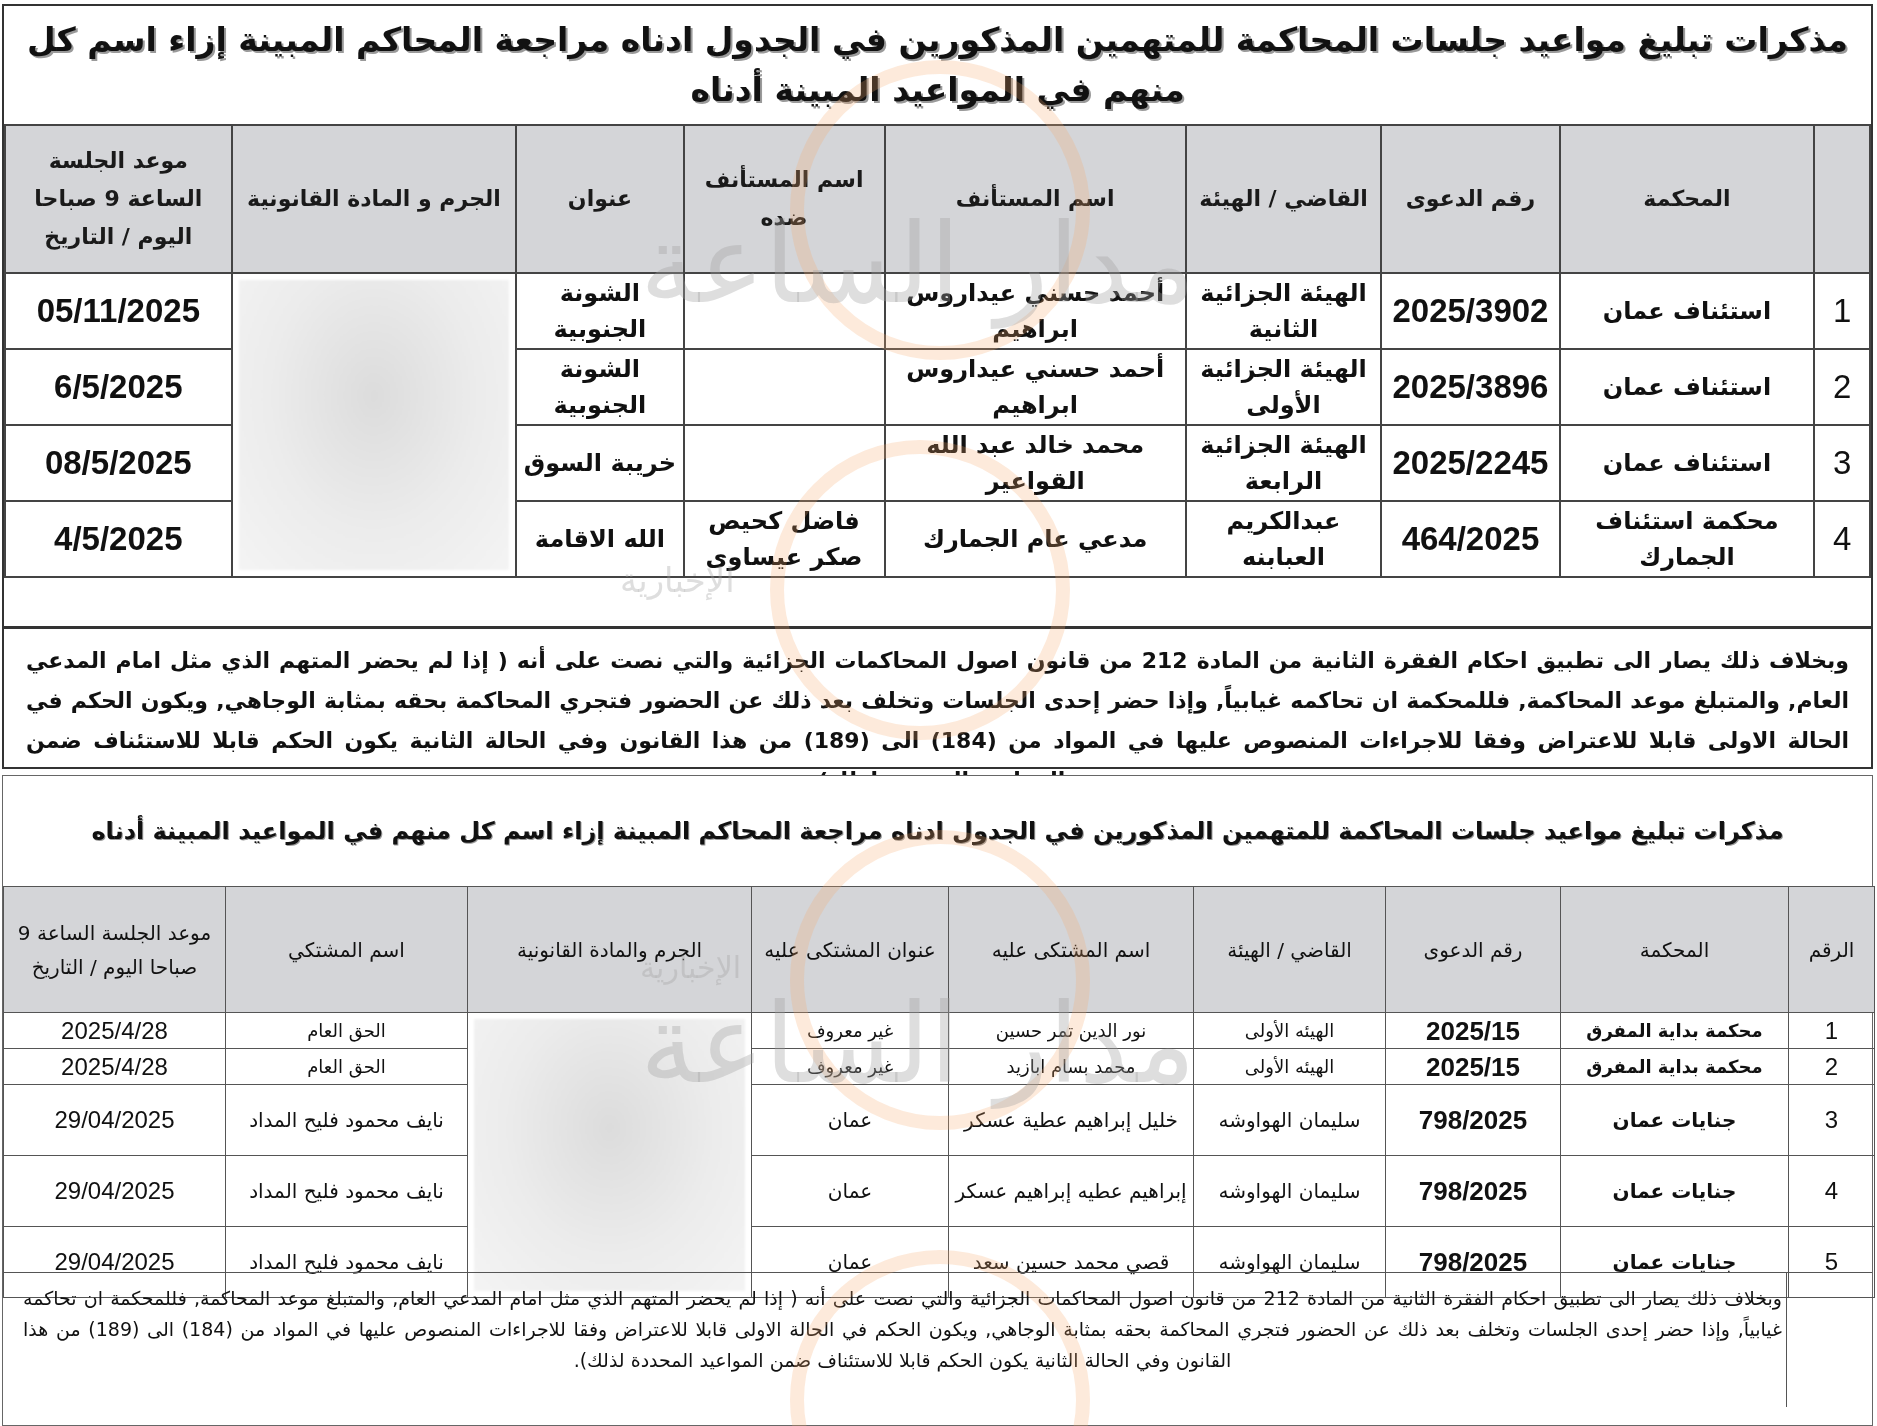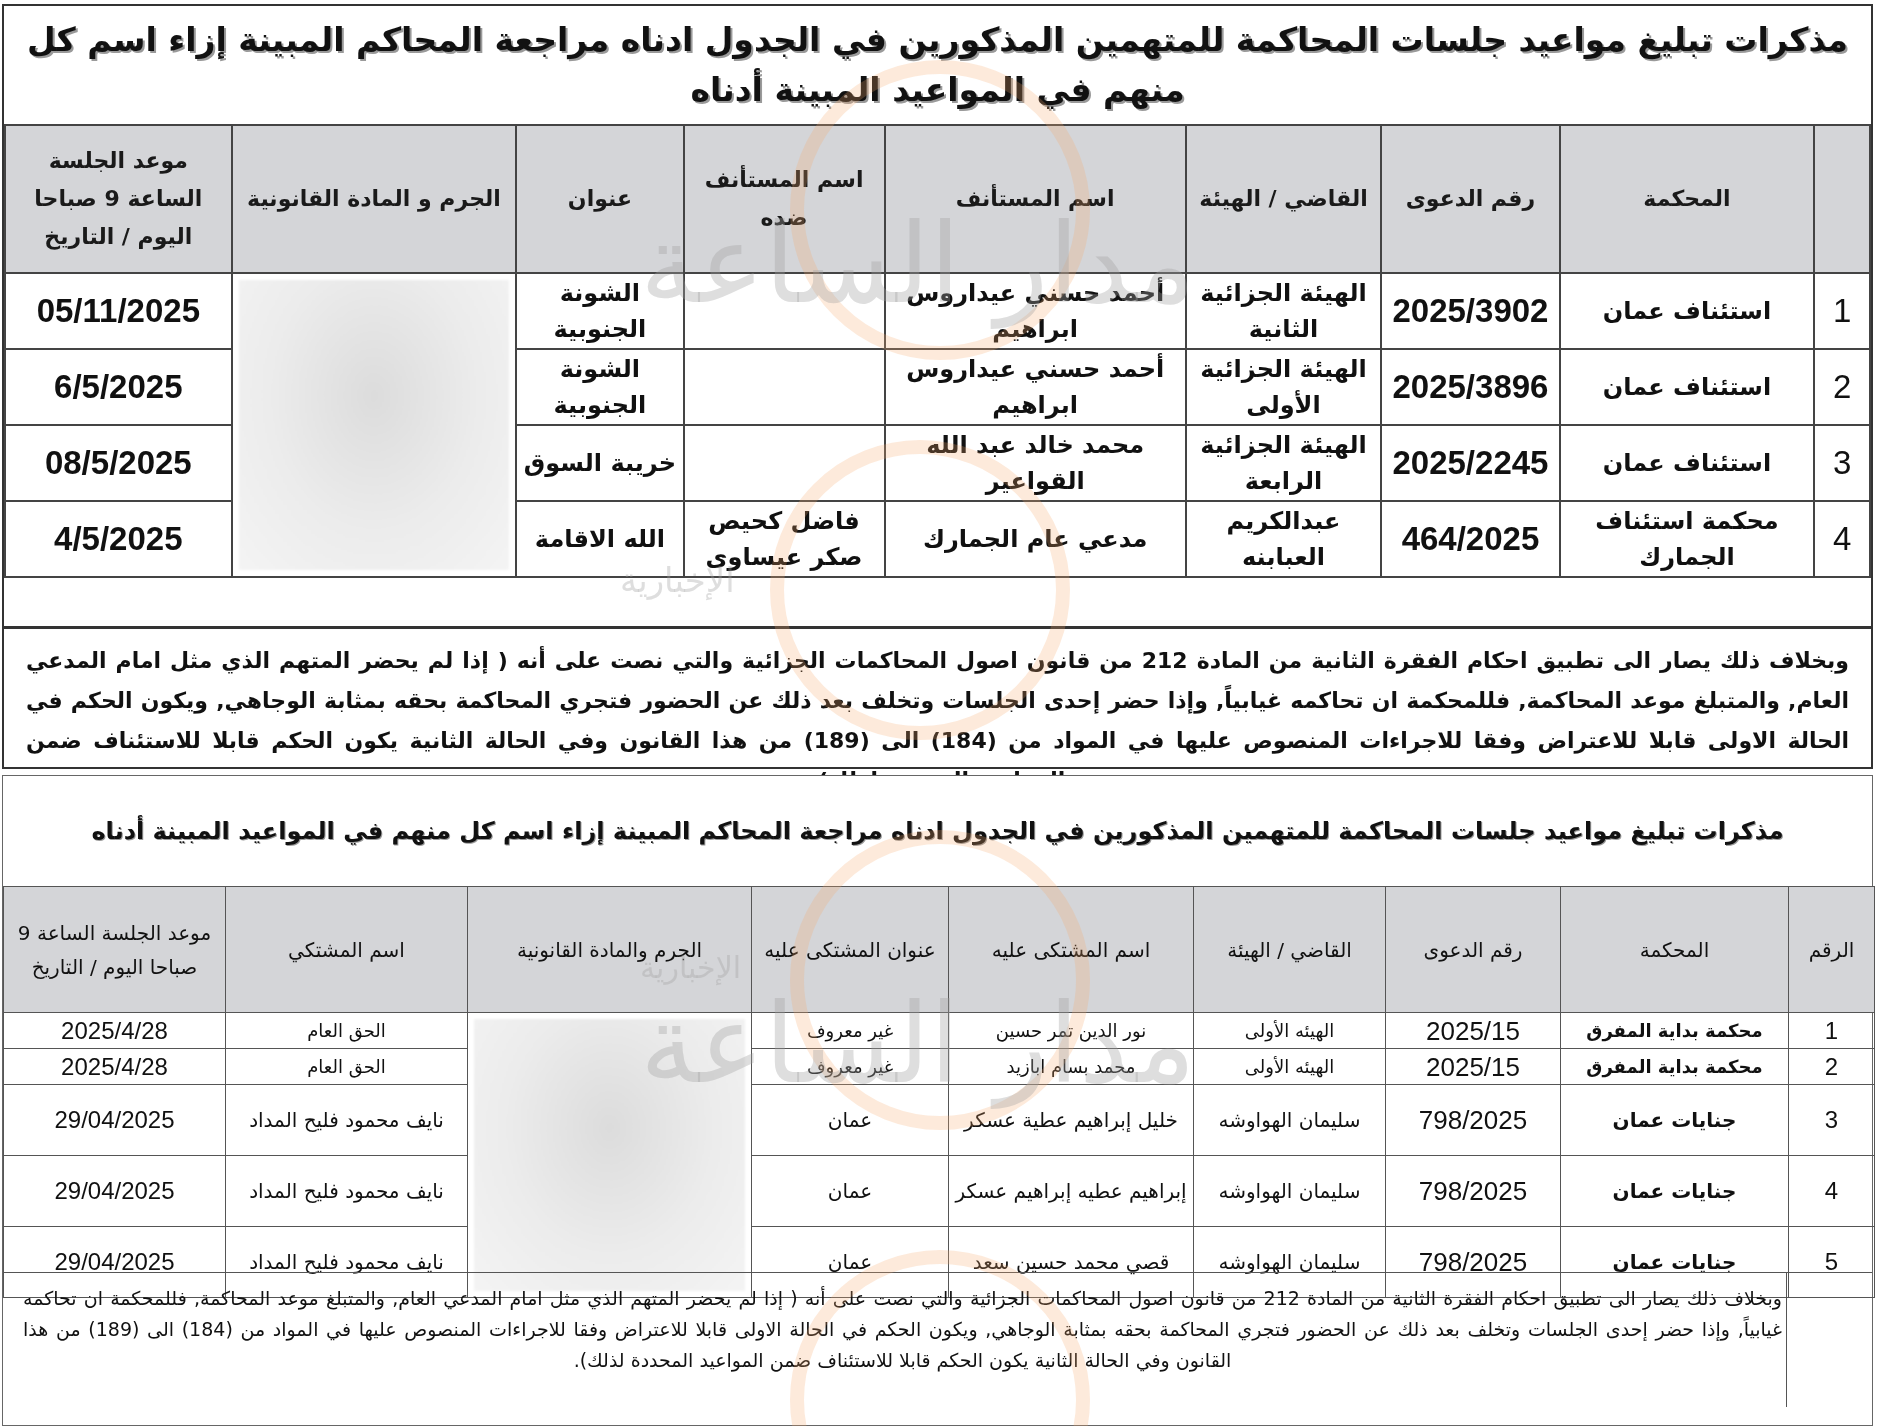--- a/index.html
+++ b/index.html
@@ -64,21 +64,21 @@
     }
     table.t2 th, table.t2 td {
       border: 1px solid #555; text-align: center; vertical-align: middle;
       padding: 0 4px; box-sizing: border-box;
     }
     table.t2 thead th {
       background: #d4d5d8; height: 126px; font-size: 20px; line-height: 34px; font-weight: normal;
     }
     table.t2 tbody tr.short td { height: 36px; font-size: 18px; line-height: 24px; }
     table.t2 tbody tr.tall td { height: 71px; font-size: 20px; line-height: 30px; }
-    table.t2 td.num { font-family: "Liberation Sans", sans-serif; font-size: 26px !important; font-weight: normal; }
+    table.t2 td.num { font-family: "Liberation Sans", sans-serif; font-size: 26px !important; font-weight: bold; }
     table.t2 td.date { font-family: "Liberation Sans", sans-serif; font-size: 24px !important; }
     table.t2 td.court { font-weight: bold; }
     table.t2 td.idx { font-family: "Liberation Sans", sans-serif; font-size: 24px !important; }
     .s2-note {
       position: absolute; left: 0; right: 0; top: 496px; height: 135px;
       border-top: 1px solid #555; box-sizing: border-box;
       padding: 10px 90px 0 20px; font-size: 19px; line-height: 31px;
       text-align: justify; text-align-last: center;
     }
     .s2-note-side {

